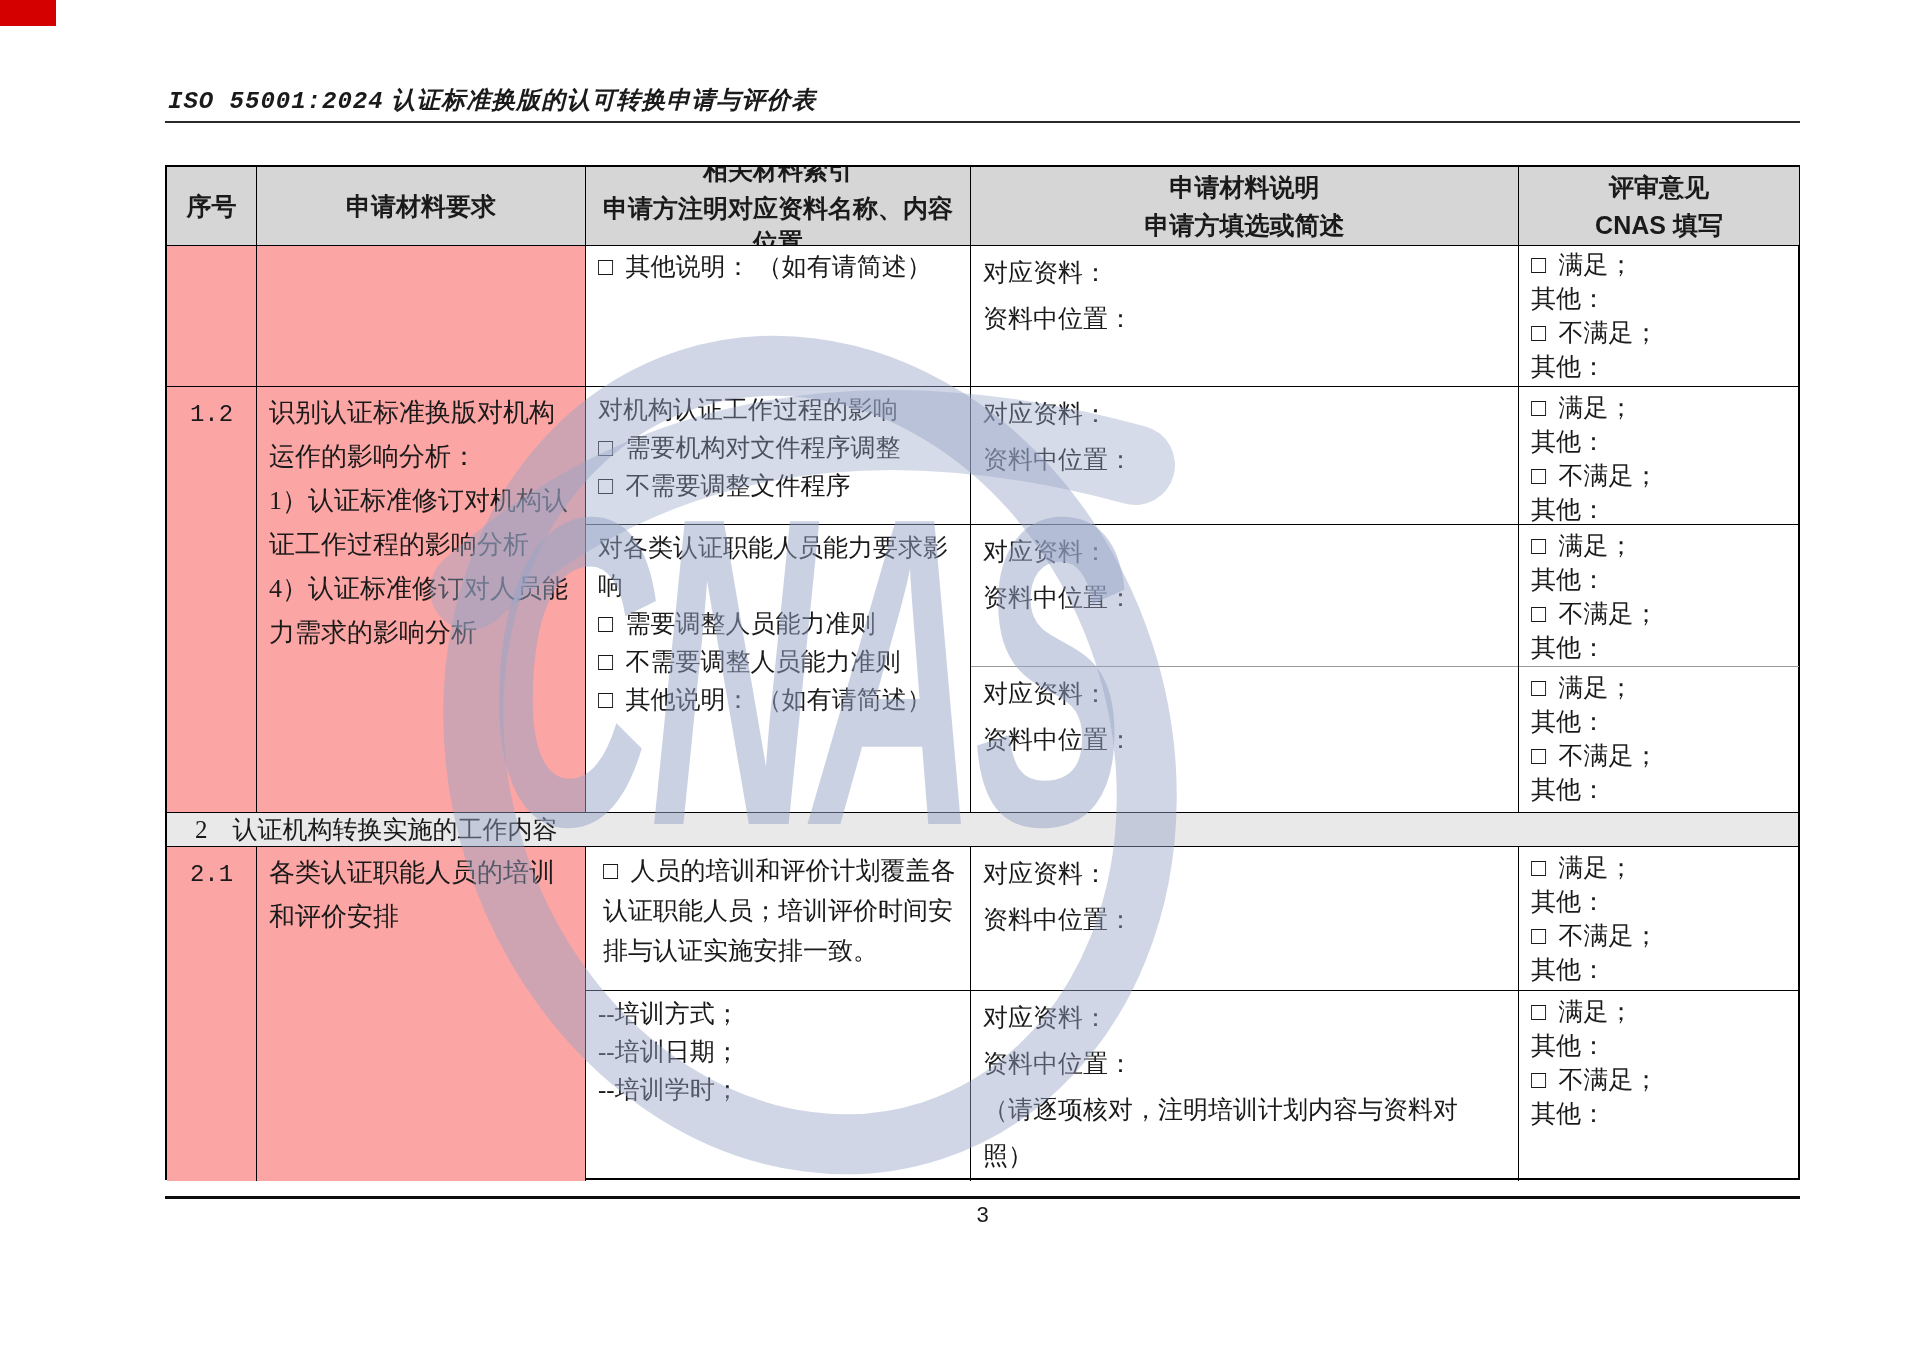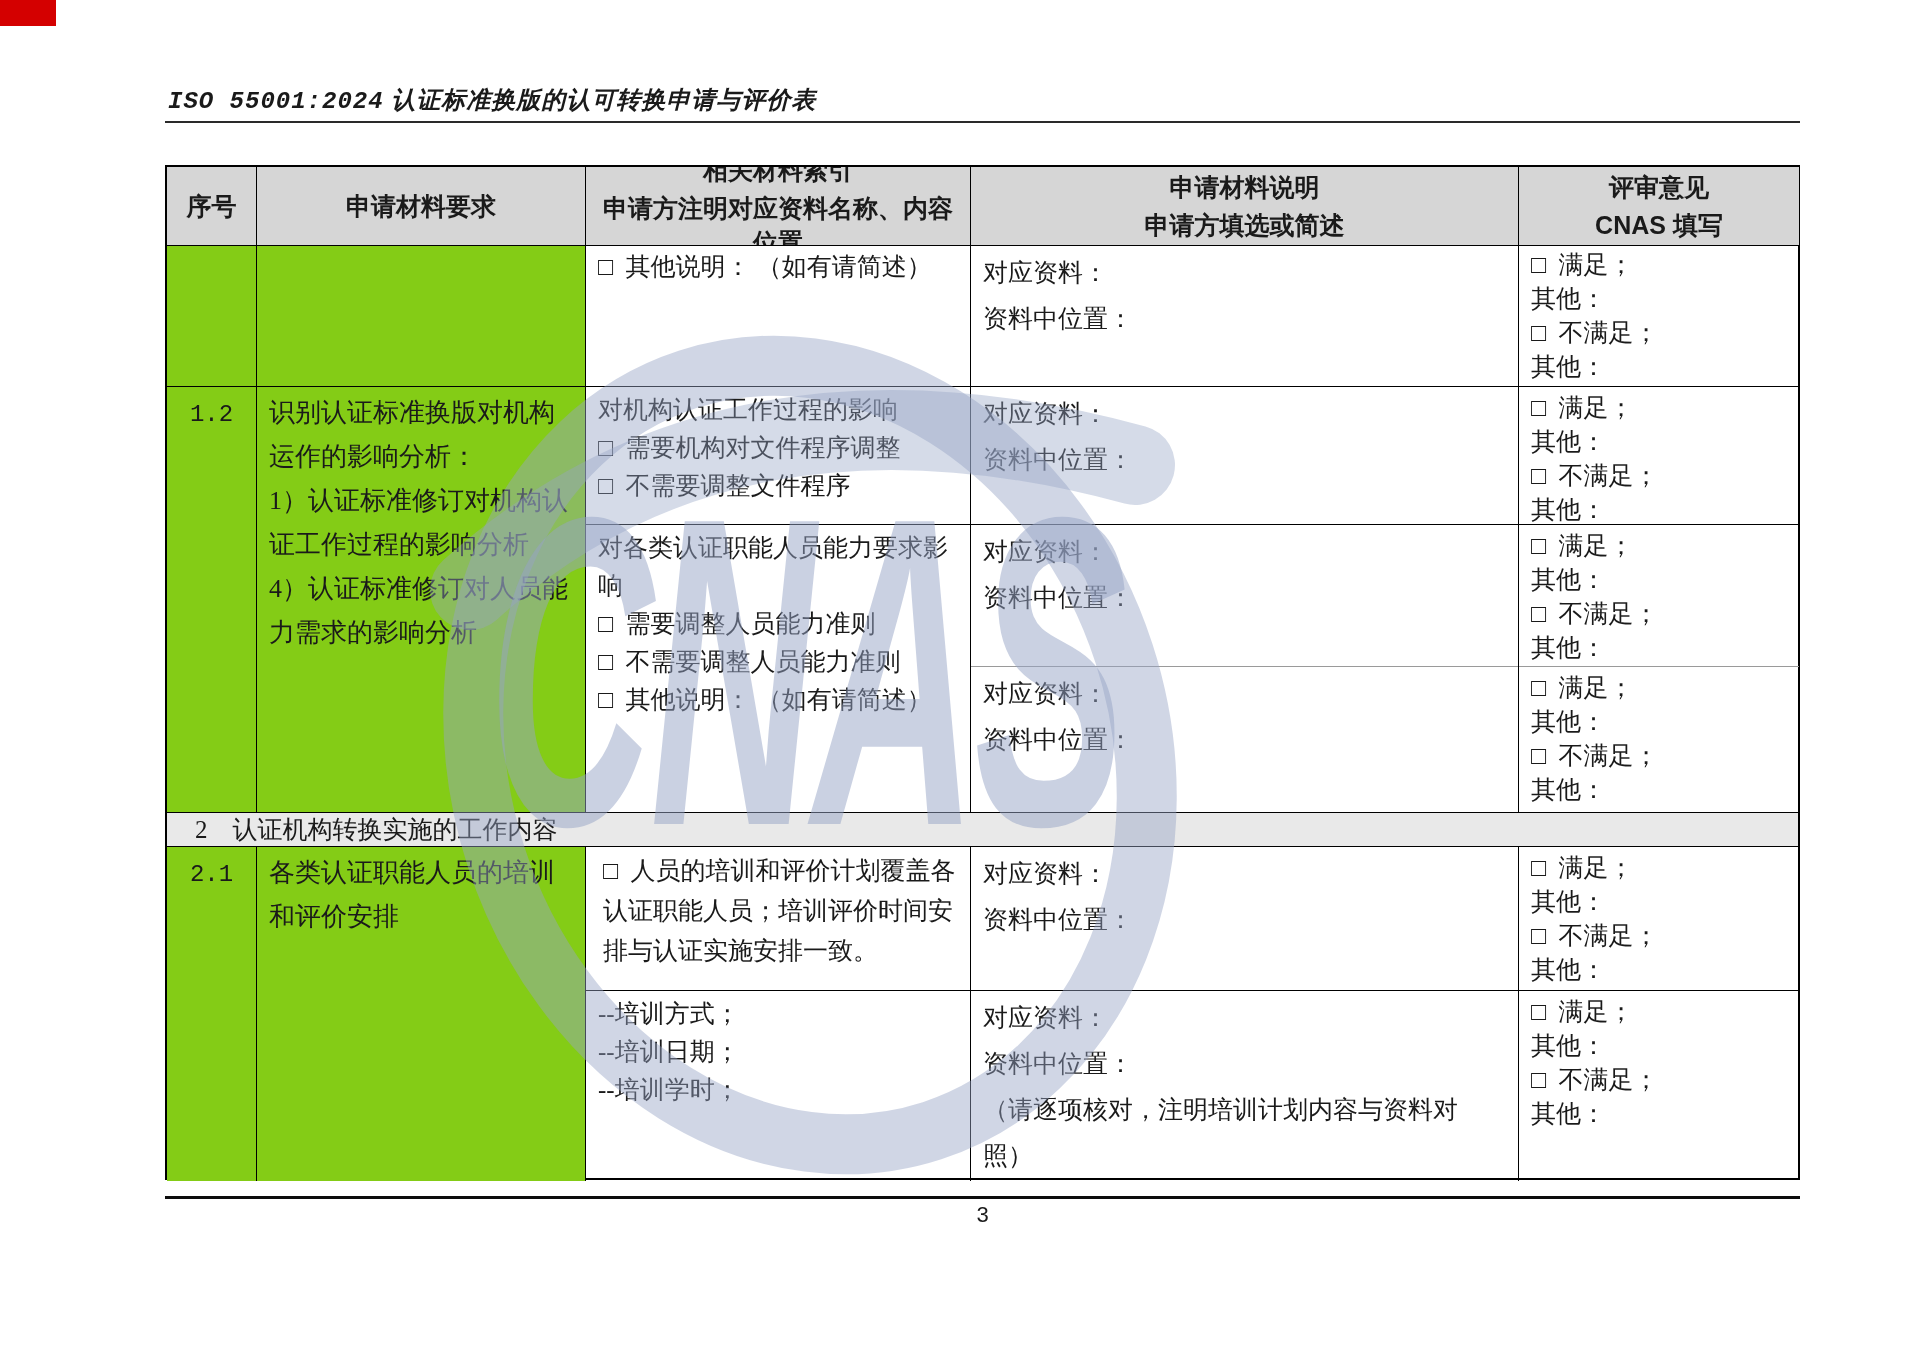--- a/index.html
+++ b/index.html
@@ -13,21 +13,21 @@
   .tbl{position:absolute;left:165px;top:165px;width:1635px;height:1015px;border:2px solid #000;
        box-sizing:border-box;background:#fff;}
   .row{display:grid;grid-template-columns:89px 329px 385px 548px 281px;border-top:1px solid #000;}
   .row.first{border-top:none;}
   .c{border-left:1px solid #000;box-sizing:border-box;padding:4px 12px 0 12px;overflow:hidden;
      white-space:pre-wrap;font-size:25px;line-height:40px;}
   .row .c:first-child{border-left:none;}
   .hc{background:#d6d6d6;display:flex;flex-direction:column;justify-content:center;align-items:center;
       text-align:center;font-weight:bold;font-size:25px;line-height:34px;gap:4px;padding:0 6px;
       font-family:"Liberation Sans",sans-serif;}
-  .shade{background:#84cc16;}
+  .shade{background:#fca5a5;}
   .seq{text-align:center;font-family:"Liberation Mono",monospace;font-size:24px;padding-top:8px;}
   .col2{line-height:44px;font-size:26px;}
   .col4{line-height:46px;}
   .col5{line-height:34px;padding-top:2px;}
   .col3{line-height:38px;padding-top:2px;}
   .stack{display:flex;flex-direction:column;padding:0;}
   .stack .sub{box-sizing:border-box;border-top:1px solid #000;overflow:hidden;white-space:pre-wrap;
               padding:4px 12px 0 12px;font-size:25px;}
   .stack .sub:first-child{border-top:none;}
   .sub.faint{border-top-color:#9a9a9a;}

